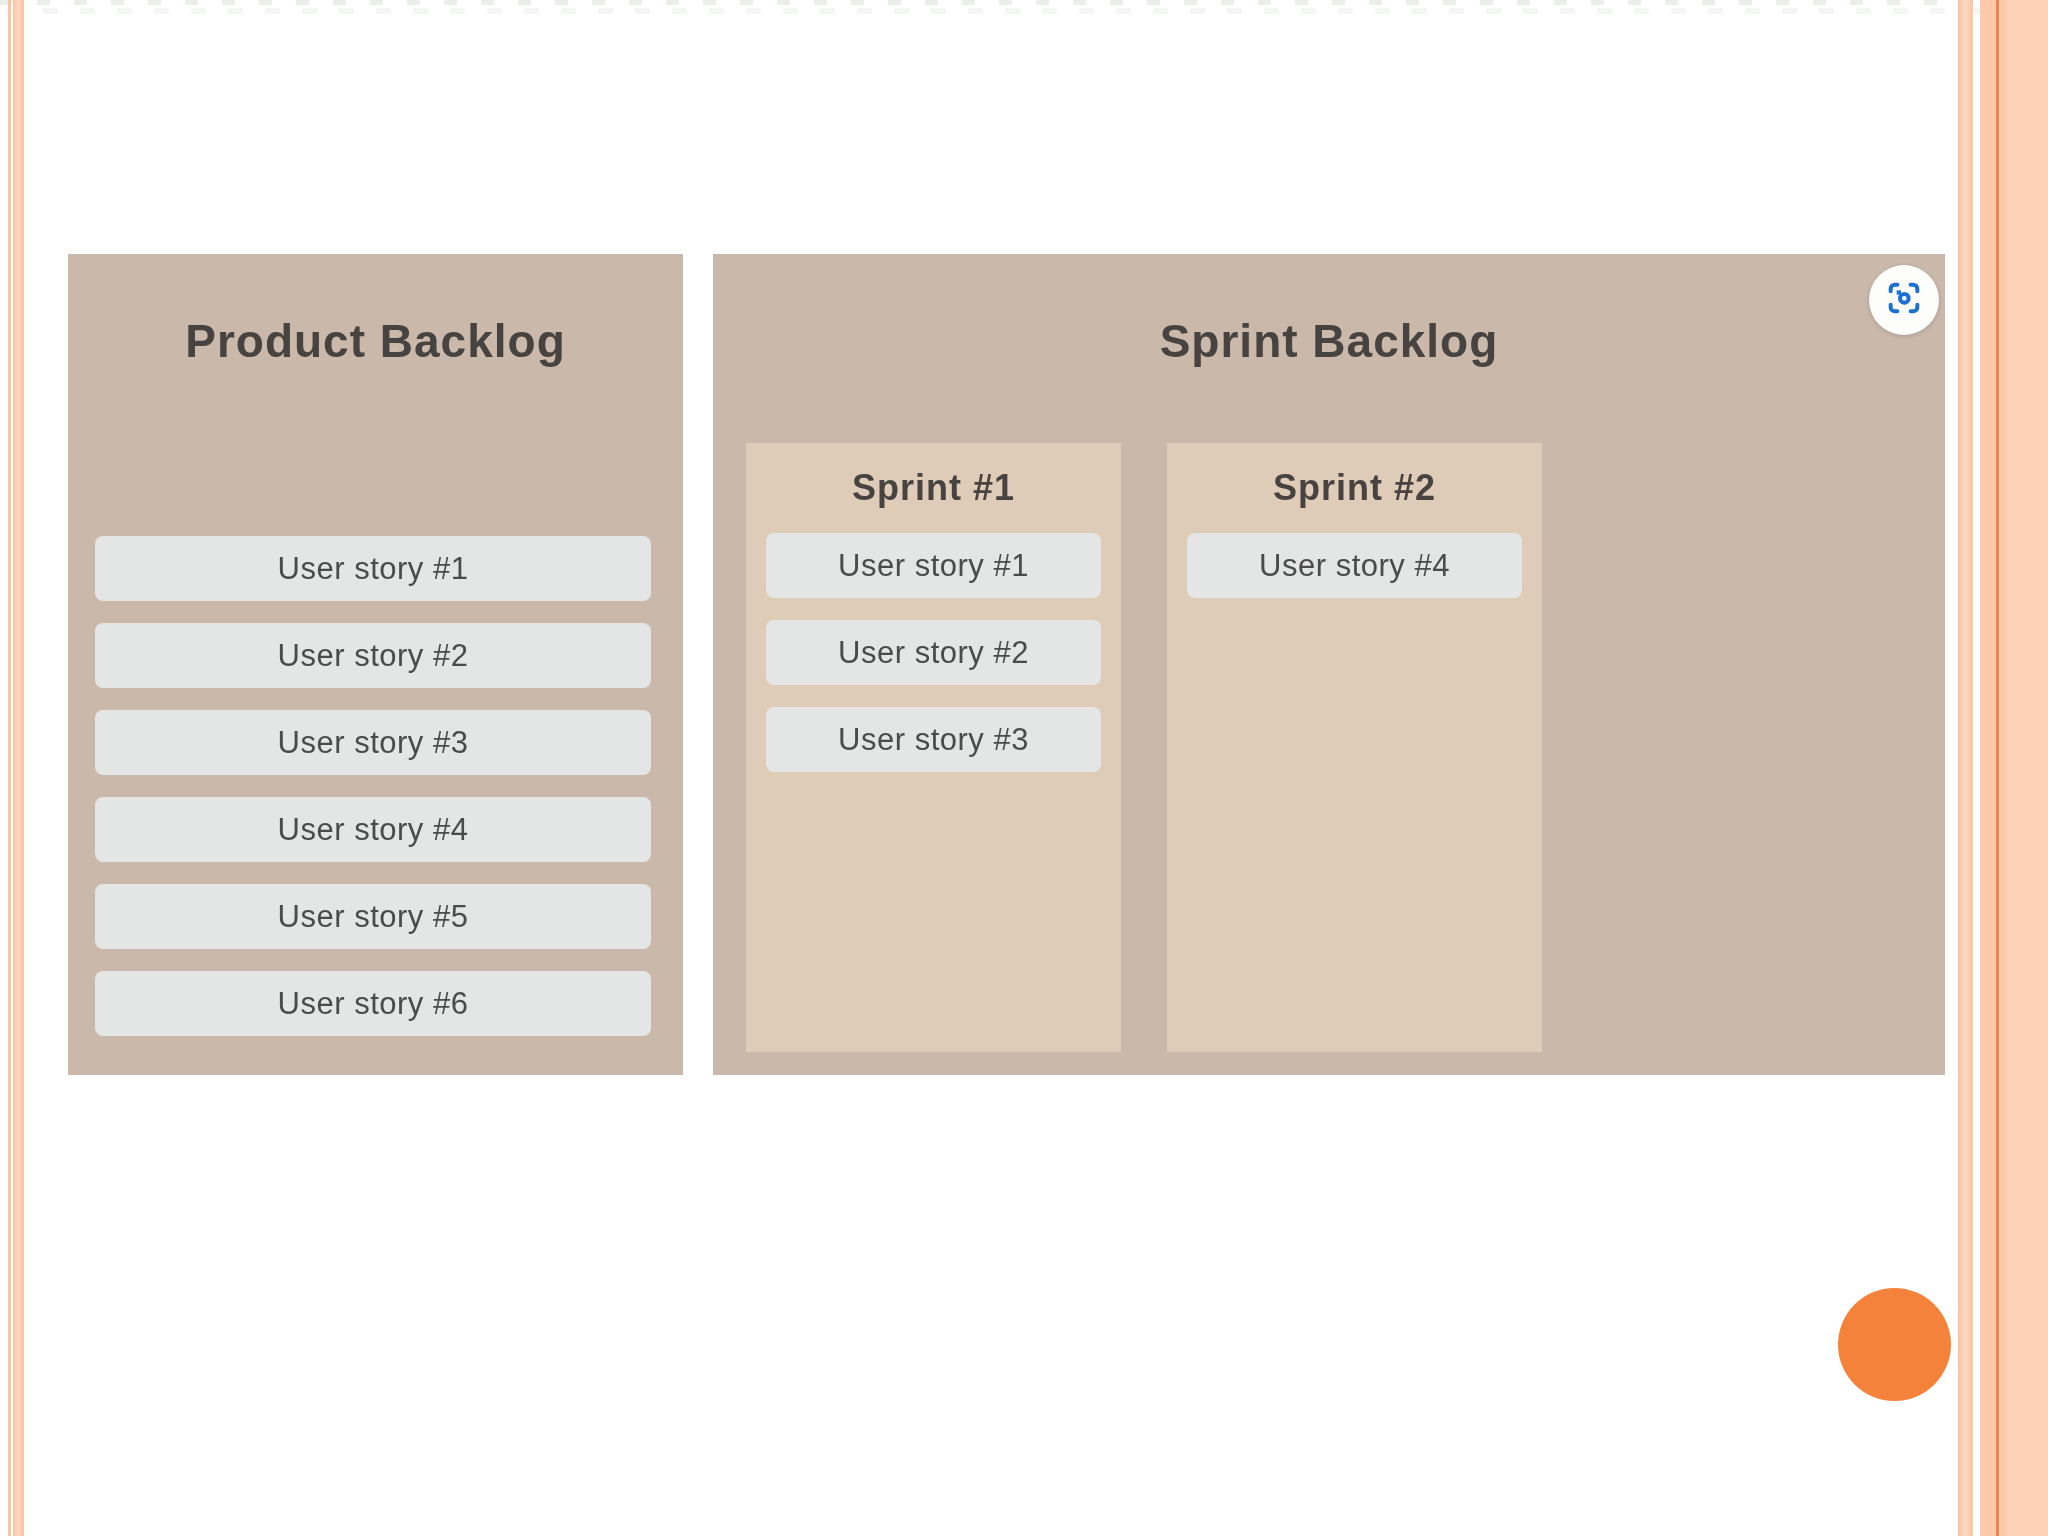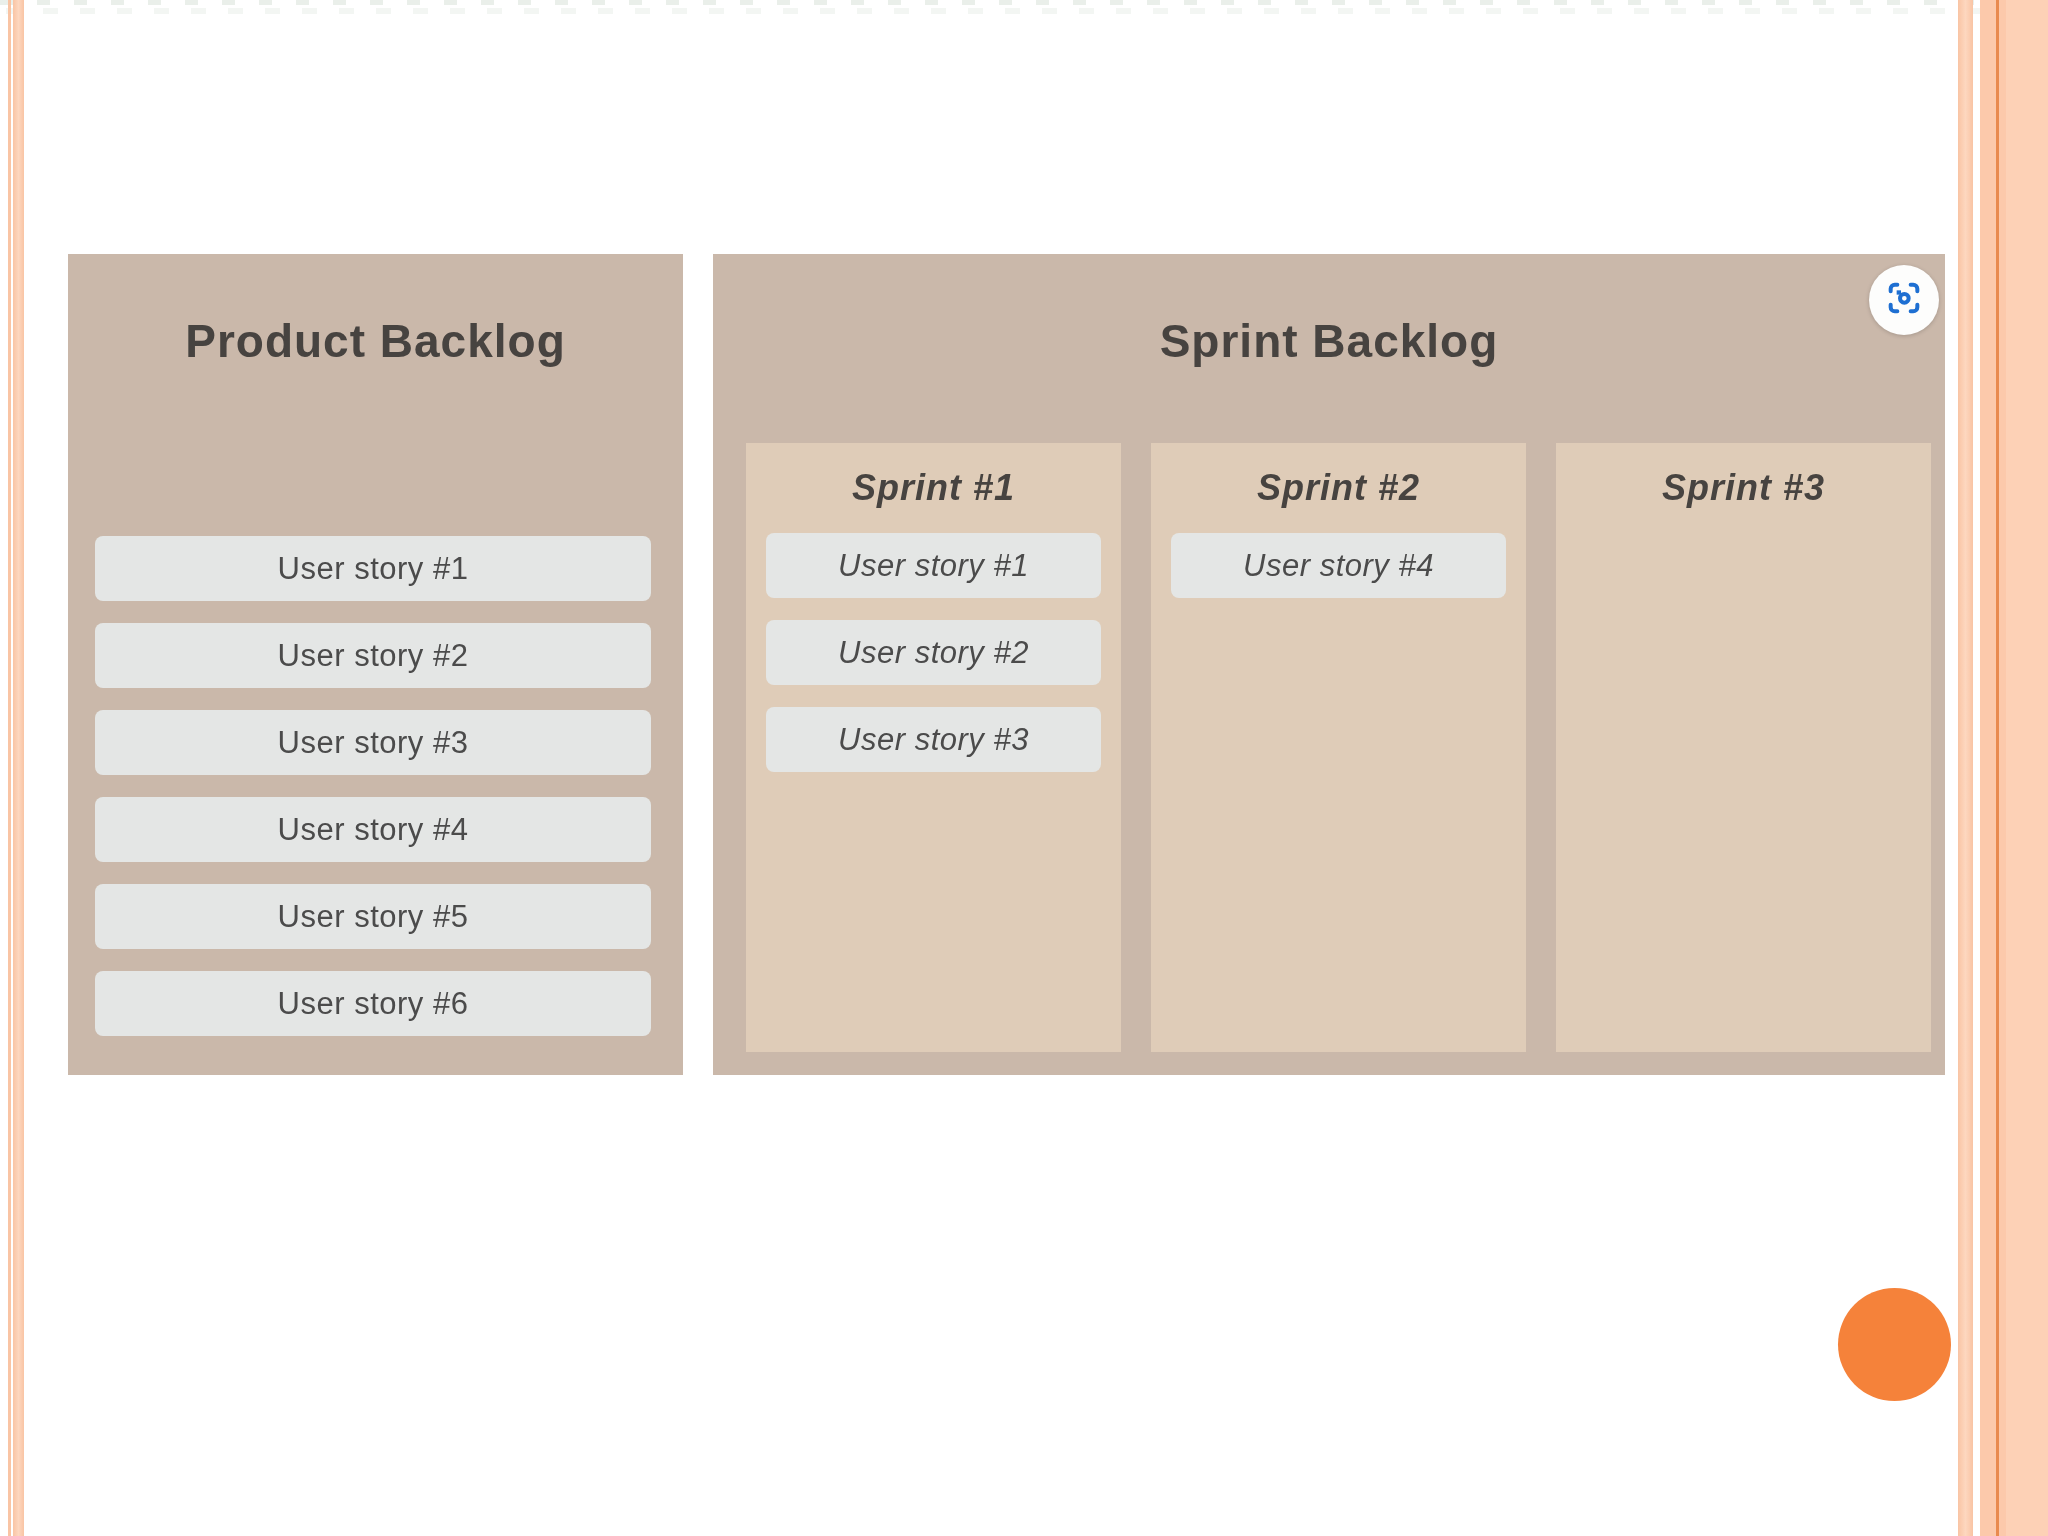--- a/index.html
+++ b/index.html
@@ -40,21 +40,21 @@
   
   .pb-items{position:absolute;left:27px;top:282px;width:556px;
     display:flex;flex-direction:column;gap:22px;}
   .card{
     height:65px;background:var(--card,#e4e6e5);border-radius:8px;
     display:flex;align-items:center;justify-content:center;
     font-size:31px;letter-spacing:.5px;color:var(--card-text,#4b4b4b);
   }
 
   
-  .columns{position:absolute;left:33px;top:189px;display:flex;gap:30px;font-style:italic;}
+  .columns{position:absolute;left:33px;top:189px;display:flex;gap:46px;}
   .column{width:375px;height:609px;background:var(--column,#dfccb8);position:relative;}
   .column-title{
     margin-top:24px;text-align:center;font-size:36px;font-weight:700;letter-spacing:1px;
     color:var(--title-text,#474340);
   }
   .col-items{position:absolute;left:20px;top:90px;width:335px;
     display:flex;flex-direction:column;gap:22px;}
 
   
   .shot-btn{
@@ -117,20 +117,16 @@
         <div class="card">User story #2</div>
         <div class="card">User story #3</div>
       </div>
     </div>
     <div class="column">
       <div class="column-title">Sprint #2</div>
       <div class="col-items">
         <div class="card">User story #4</div>
       </div>
     </div>
-    <div class="column">
-      <div class="column-title">Sprint #3</div>
-      <div class="col-items"></div>
-    </div>
   </div>
 </div>
 
 <div class="abs accent-circle"></div>
 
 </body></html>

